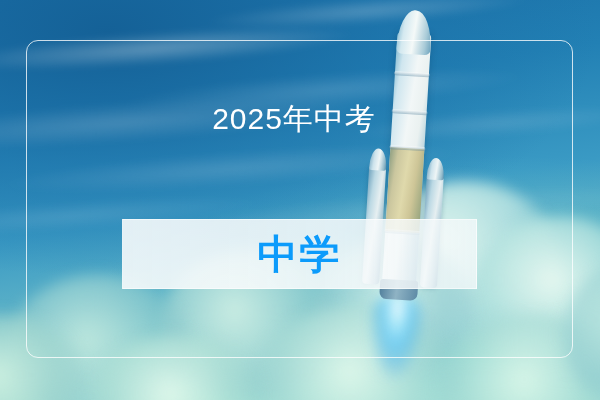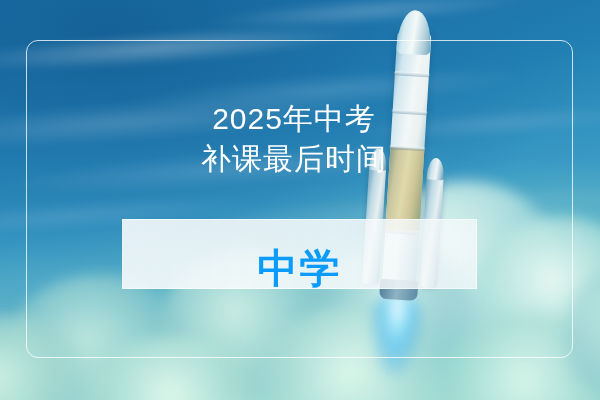--- a/index.html
+++ b/index.html
@@ -69,21 +69,21 @@
     border:1px solid rgba(255,255,255,.78);border-radius:12px;
     box-sizing:border-box;pointer-events:none;}
   
   .title{position:absolute;left:0;top:99px;width:600px;text-align:center;
     padding-right:12px;box-sizing:border-box;}
   .tline{display:block;color:#ffffff;font-size:30px;line-height:40px;
     letter-spacing:1px;font-weight:400;white-space:nowrap;}
   .panel{position:absolute;left:122px;top:219px;width:355px;height:70px;
     background:linear-gradient(to right,rgba(246,250,251,.90),rgba(248,251,252,.86) 60%,rgba(244,249,250,.78));
     border:1px solid rgba(255,255,255,.55);box-sizing:border-box;
-    display:flex;align-items:flex-end;justify-content:center;}
+    display:flex;align-items:center;justify-content:center;}
   .panel-label{color:#0b9bfb;font-size:40px;font-weight:700;letter-spacing:2px;
     line-height:1;white-space:nowrap;}
 </style>
 </head>
 <body>
 
 <div id="poster">
 
   <div class="sky"></div>
   <div class="cirrus"></div>
@@ -115,20 +115,19 @@
     <div class="ring" style="top:92px;"></div>
     <div class="ring" style="top:128px;"></div>
     <div class="ring" style="top:212px;"></div>
     <div class="engine"></div>
   </div>
 
   <div class="frame"></div>
 
   <div class="title">
     <span class="tline">2025年中考</span>
-    <span class="tline">补课最后时间</span>
   </div>
 
   <div class="panel">
     <span class="panel-label">中学</span>
   </div>
 
 </div>
 
 </body></html>

